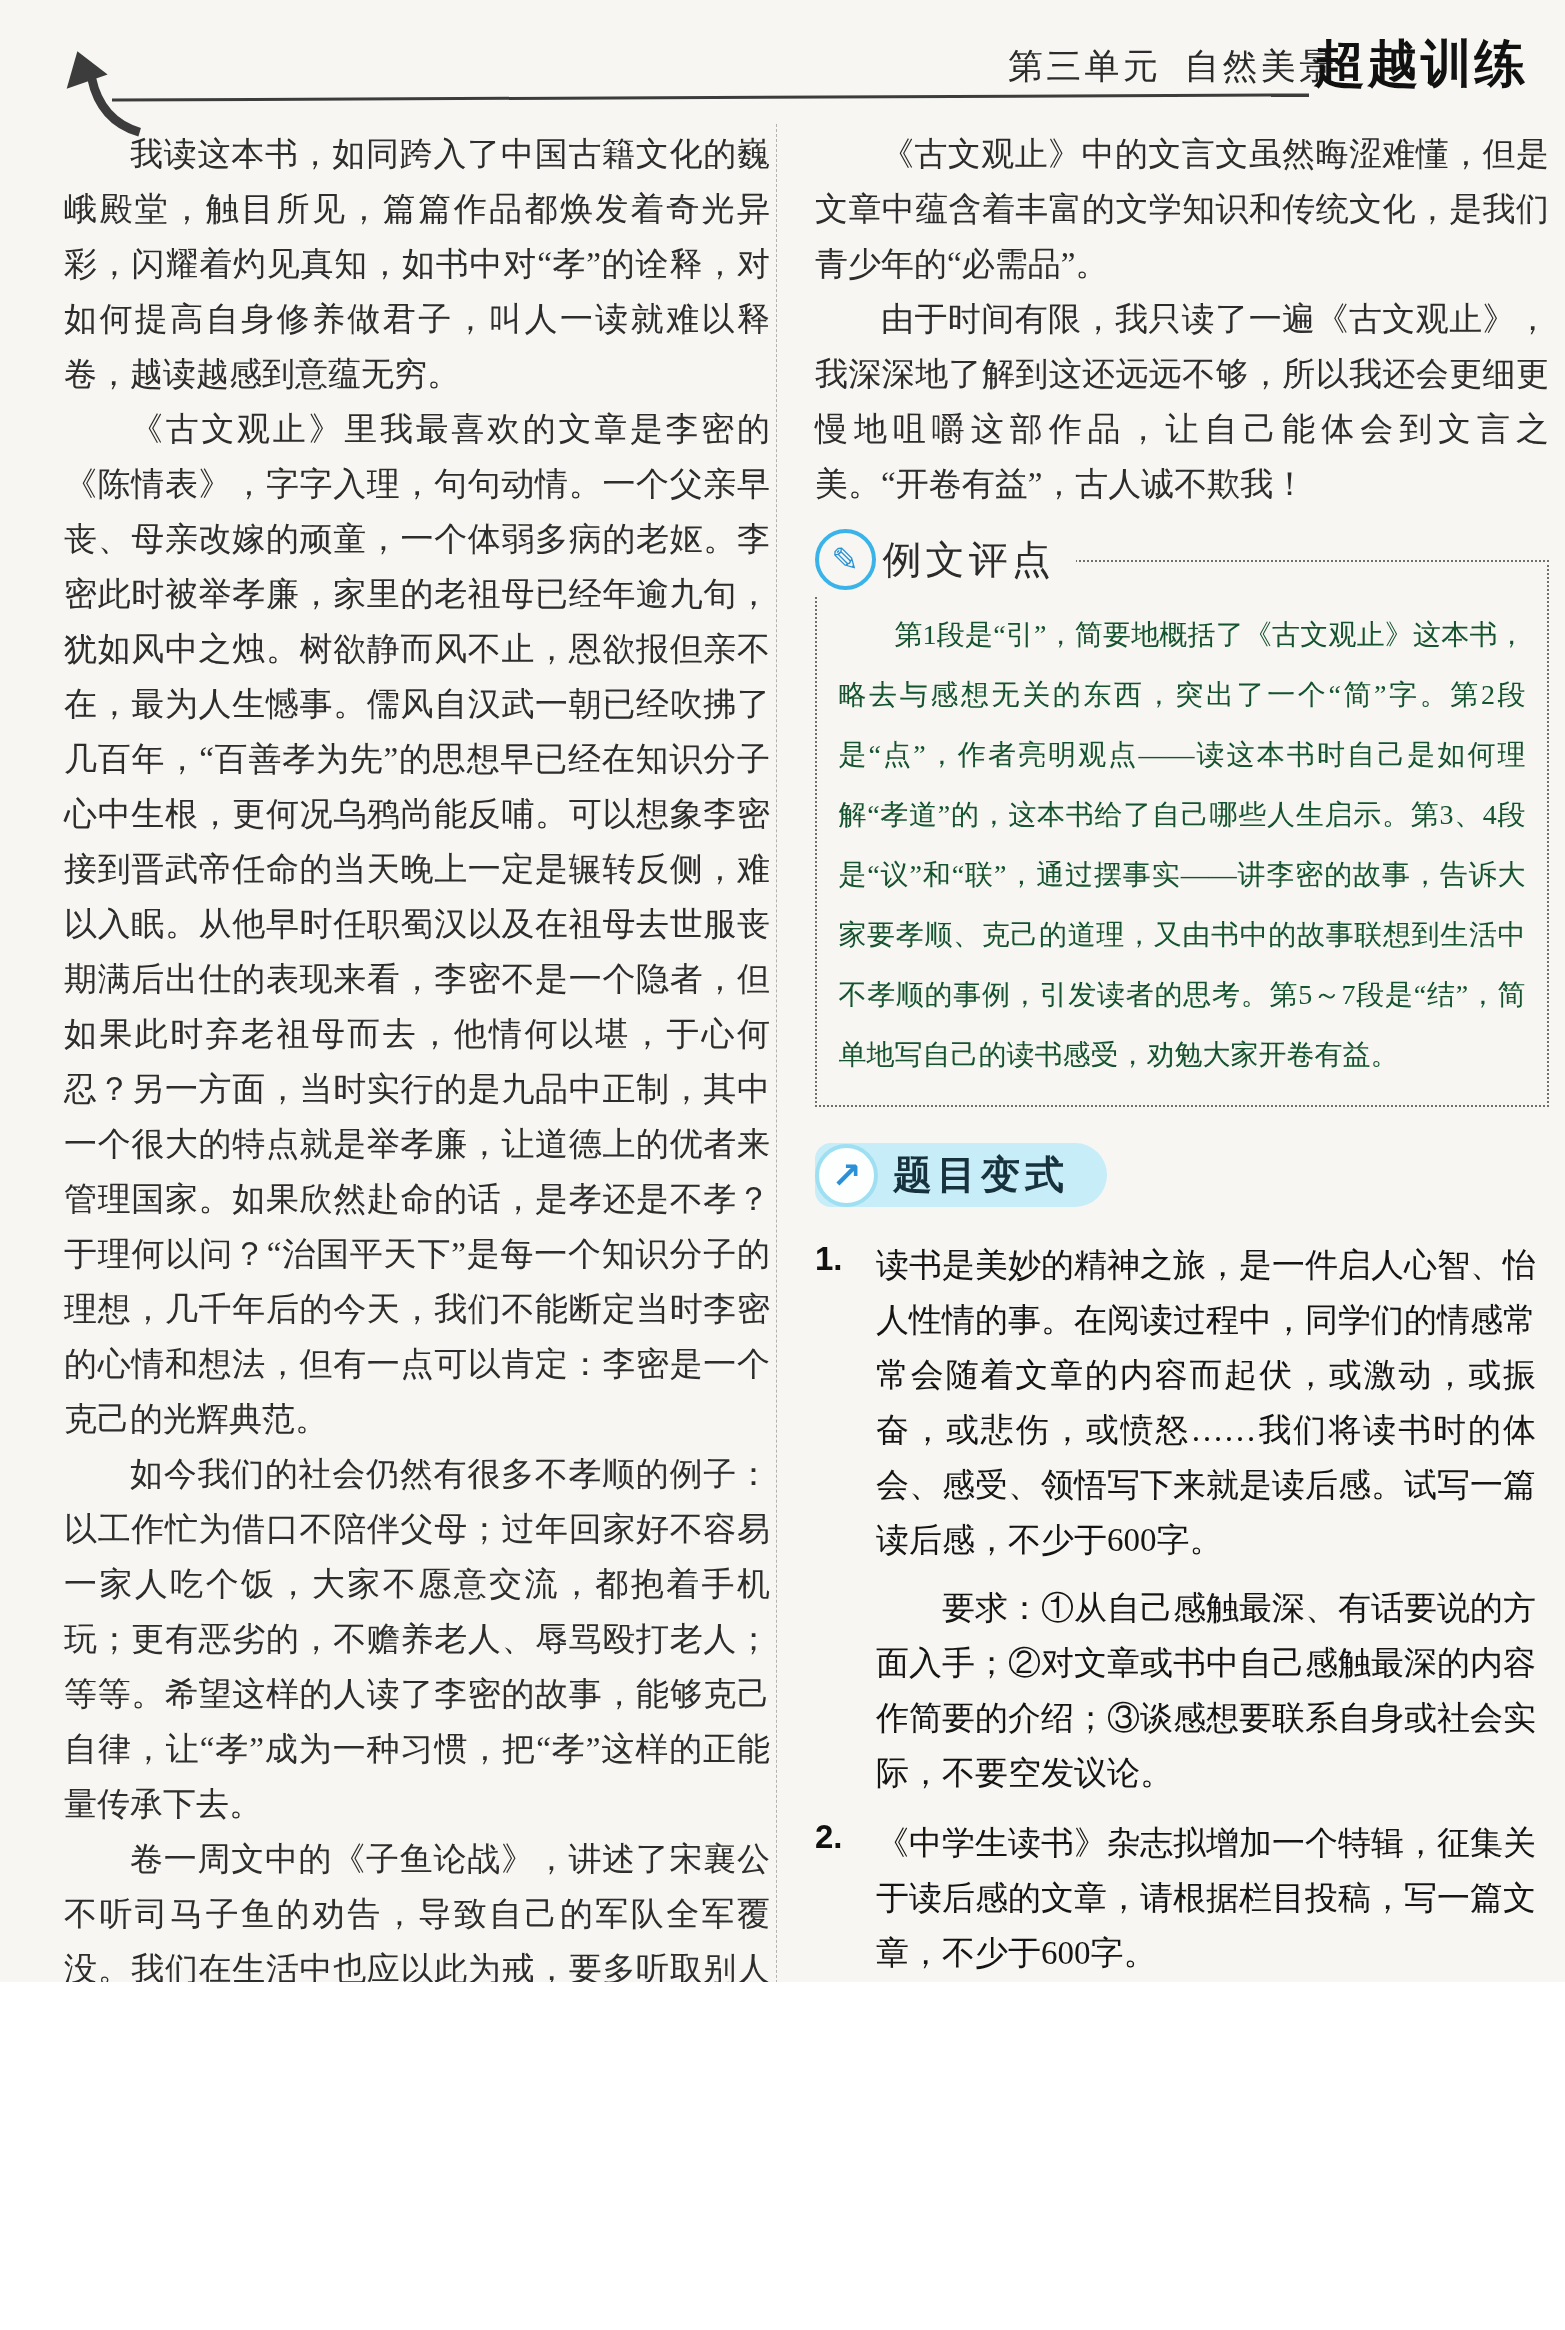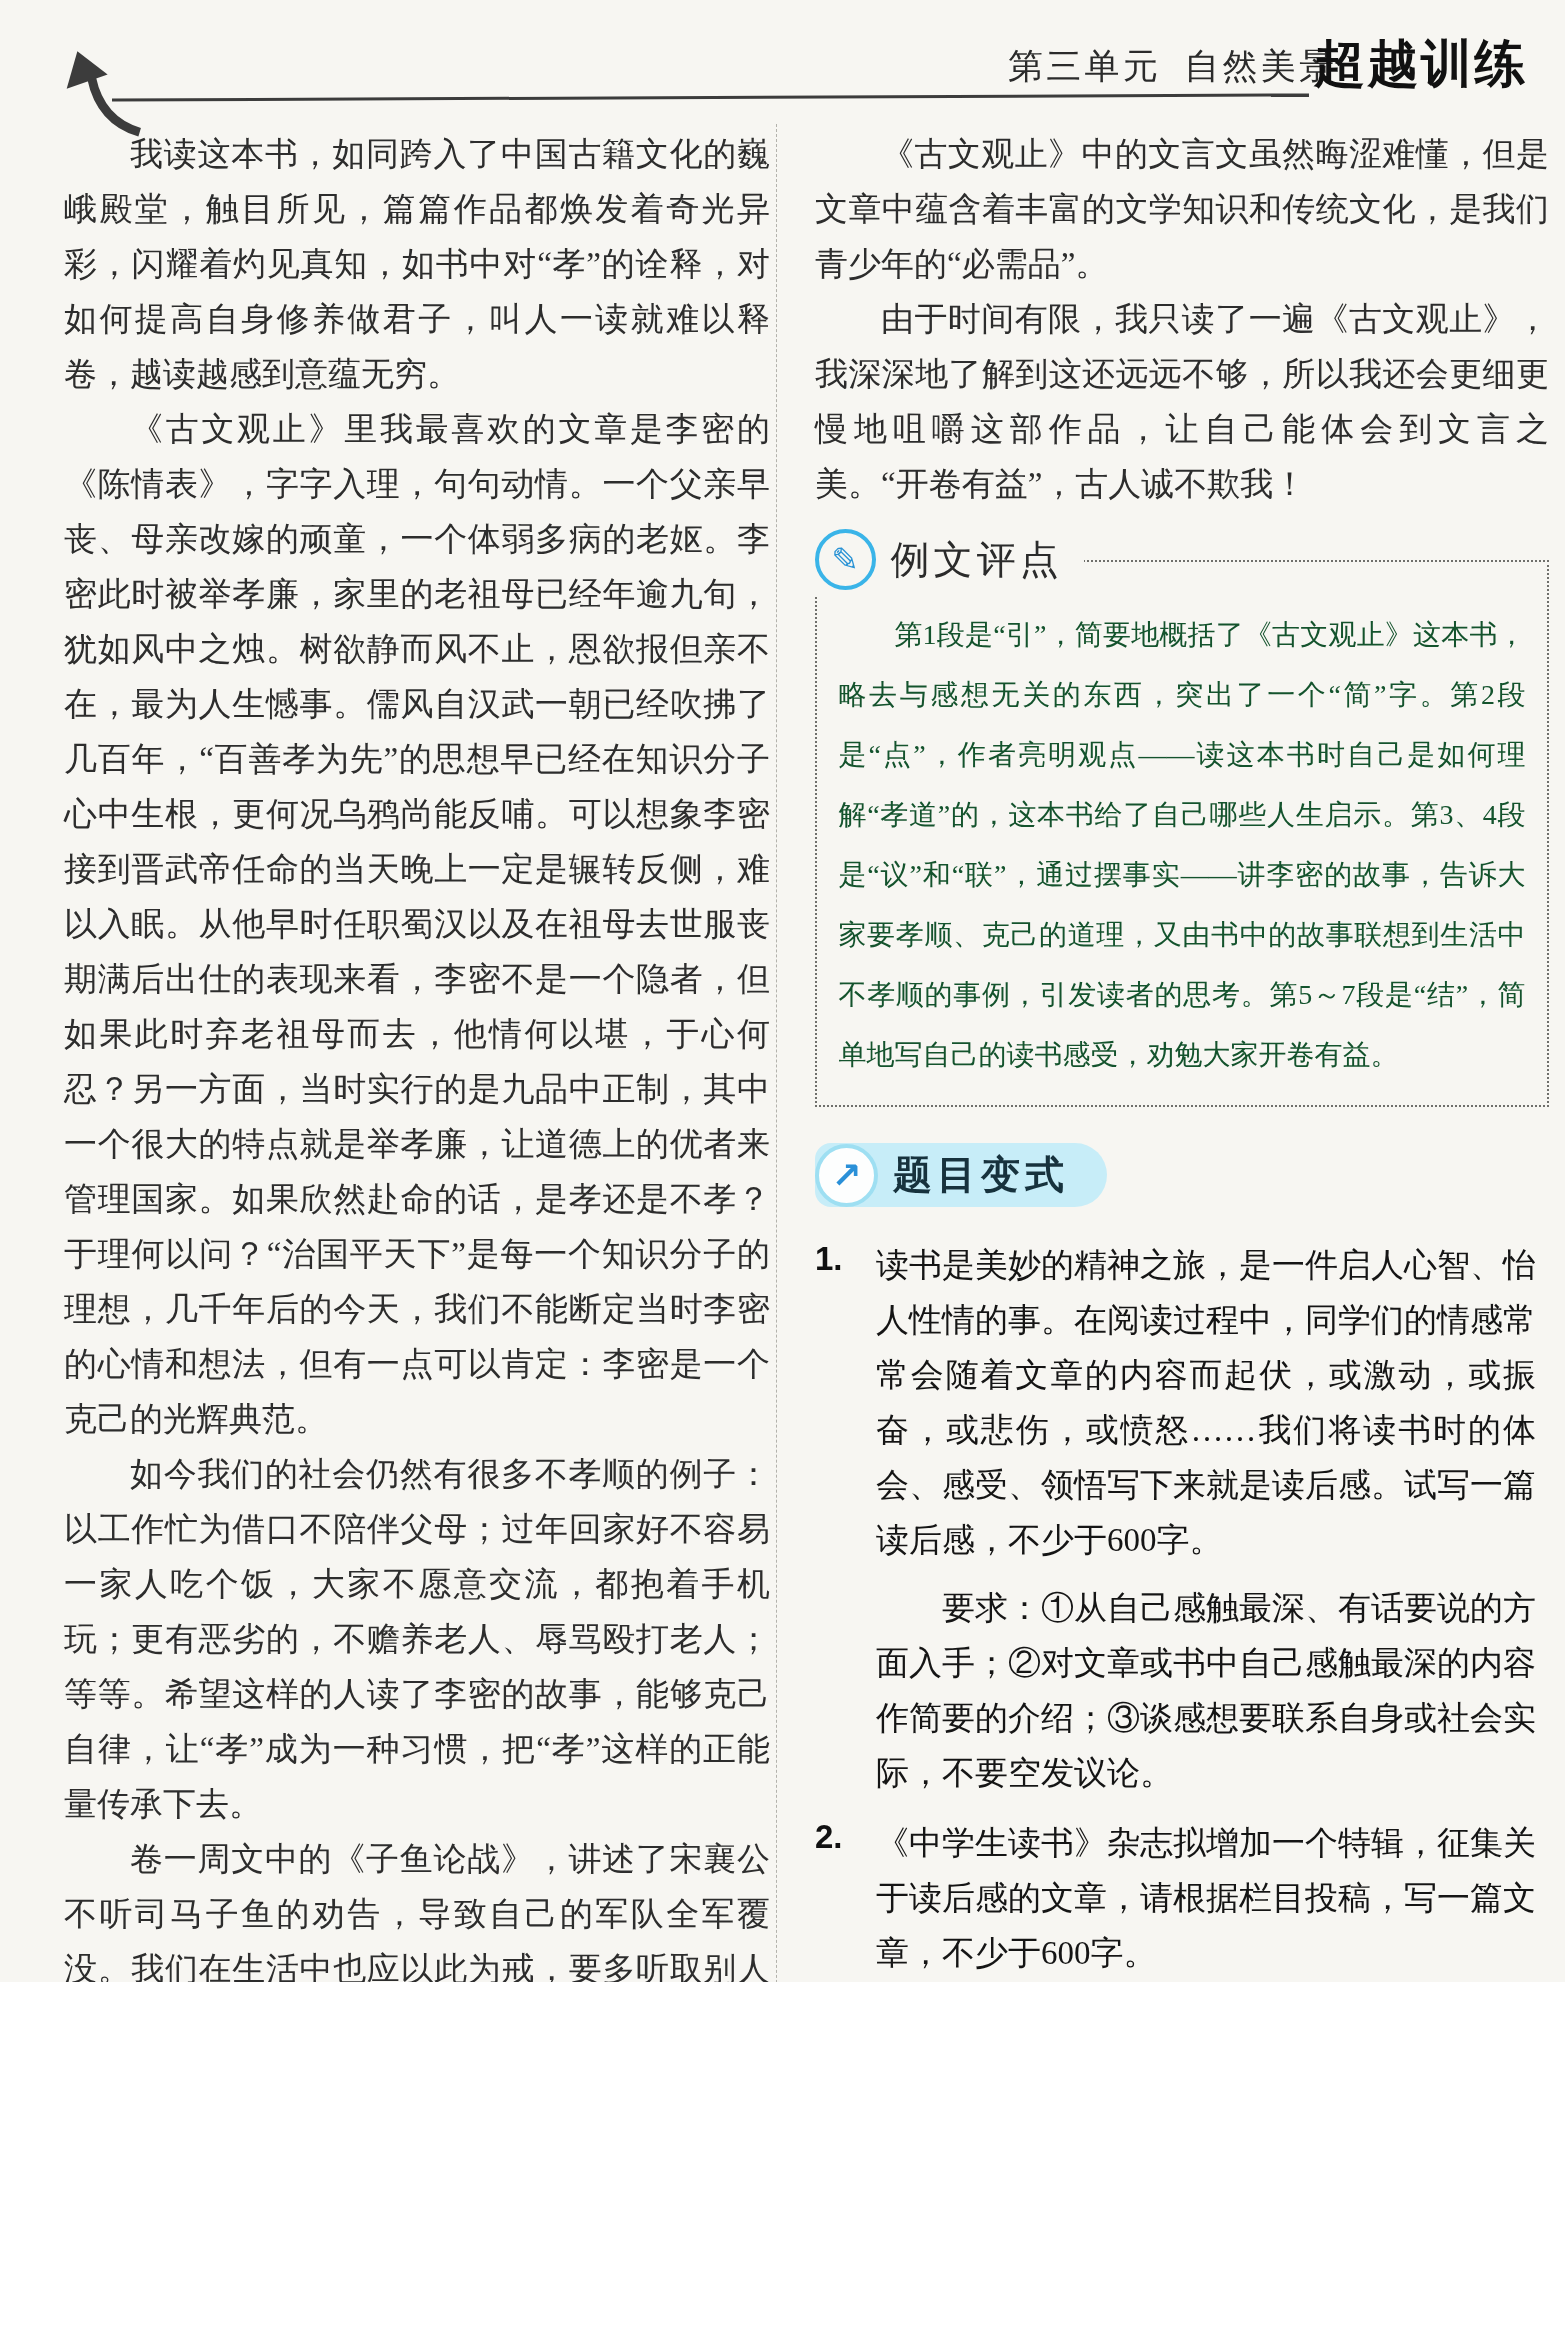--- a/index.html
+++ b/index.html
@@ -45,21 +45,21 @@
     background:#f7f6f2;padding:0 21.4px 5px 0;
   }
   .pen-circle{
     width:53px;height:53px;border-radius:50%;
     border:4.1px solid #3ab4e8;color:#2a93d5;
     display:flex;align-items:center;justify-content:center;
     font-size:33px;font-family:"DejaVu Sans",sans-serif;
     background:#f7f6f2;
   }
   .commentary-title .t{
-    margin-left:15px;
+    margin-left:7px;
     font-family:"Liberation Sans","DejaVu Sans",sans-serif;
     font-size:39px;color:#2b2b2b;letter-spacing:4.1px;
   }
   .commentary p{
     margin:0;font-size:28px;line-height:60px;
     text-align:justify;text-indent:2em;color:#14532d;
   }
   
   .variation-badge{
     margin-top:36px;

